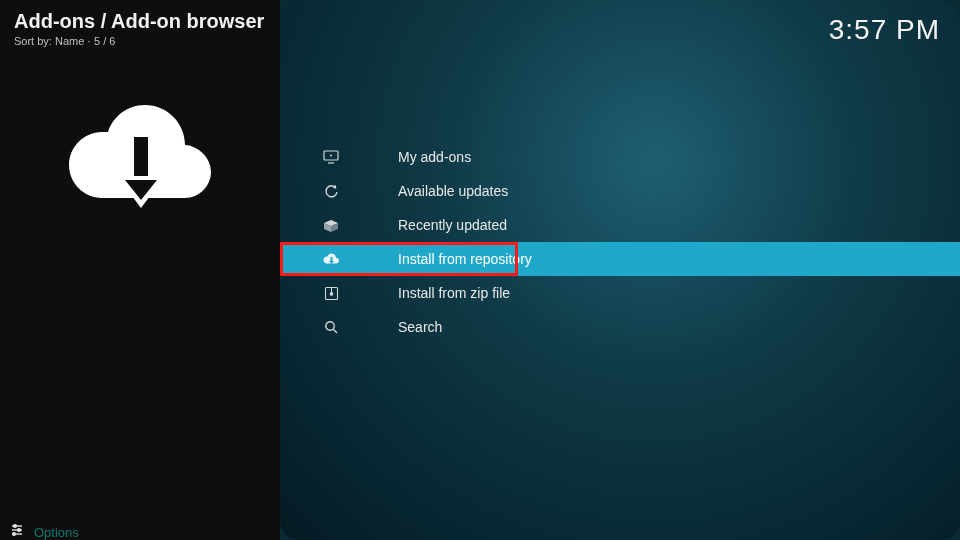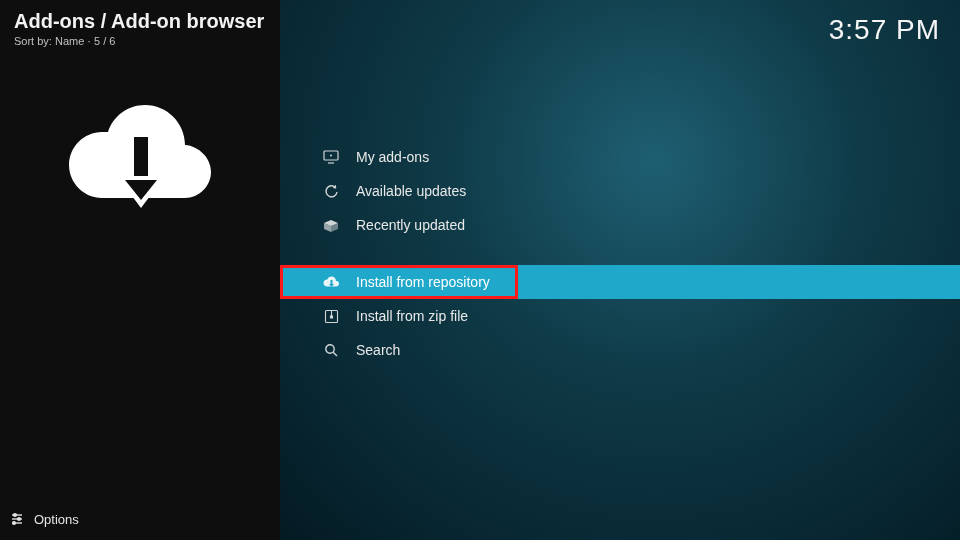--- a/index.html
+++ b/index.html
@@ -13,20 +13,21 @@
     width: 280px;
     height: 540px;
     background: #0e0e0e;
     position: relative;
   }
   .main {
     flex: 1;
     height: 540px;
     background: radial-gradient(ellipse at 55% 30%, #1e5f72 0%, #0f3a47 40%, #072530 80%, #041a22 100%);
     position: relative;
+    border-radius: 19px;
   }
   .breadcrumb {
     position: absolute;
     top: 10px;
     left: 14px;
     font-size: 20px;
     color: #f2f2f2;
     font-weight: 700;
   }
   .sortline {
@@ -44,24 +45,24 @@
     width: 170px;
     height: 140px;
   }
   .options-bar {
     position: absolute;
     bottom: 0;
     left: 0;
     width: 280px;
     height: 28px;
     display: flex;
-    align-items: flex-start;
+    align-items: flex-end;
     padding-left: 10px;
     font-size: 13px;
-    color: #e5e5e5;
+    color: #0f766e;
   }
   .options-bar .gicon { margin-right: 10px; }
   .clock {
     position: absolute;
     top: 14px;
     right: 20px;
     font-size: 28px;
     color: #f5f5f5;
     font-weight: 300;
     letter-spacing: 1px;
@@ -73,37 +74,37 @@
     right: 0;
   }
   .menu-item {
     display: flex;
     align-items: center;
     height: 34px;
     padding-left: 40px;
     font-size: 14px;
     color: #e8e8e8;
     position: relative;
+    gap: 42px;
   }
   .menu-item .micon {
     width: 22px;
     display: inline-flex;
     justify-content: center;
     align-items: center;
     margin-right: 14px;
     opacity: 0.9;
   }
   .menu-item.selected {
     background: #1fa8c9;
     color: #ffffff;
   }
   .menu-item.highlighted {
     outline: 3px solid #ff1a1a;
     outline-offset: -3px;
-    margin-top: 23px;
   }
   .menu-item.highlighted::after {
     content: "";
     position: absolute;
     left: 0; top: 0;
     width: 238px; height: 100%;
     border: 3px solid #ff1a1a;
     box-sizing: border-box;
     pointer-events: none;
   }

